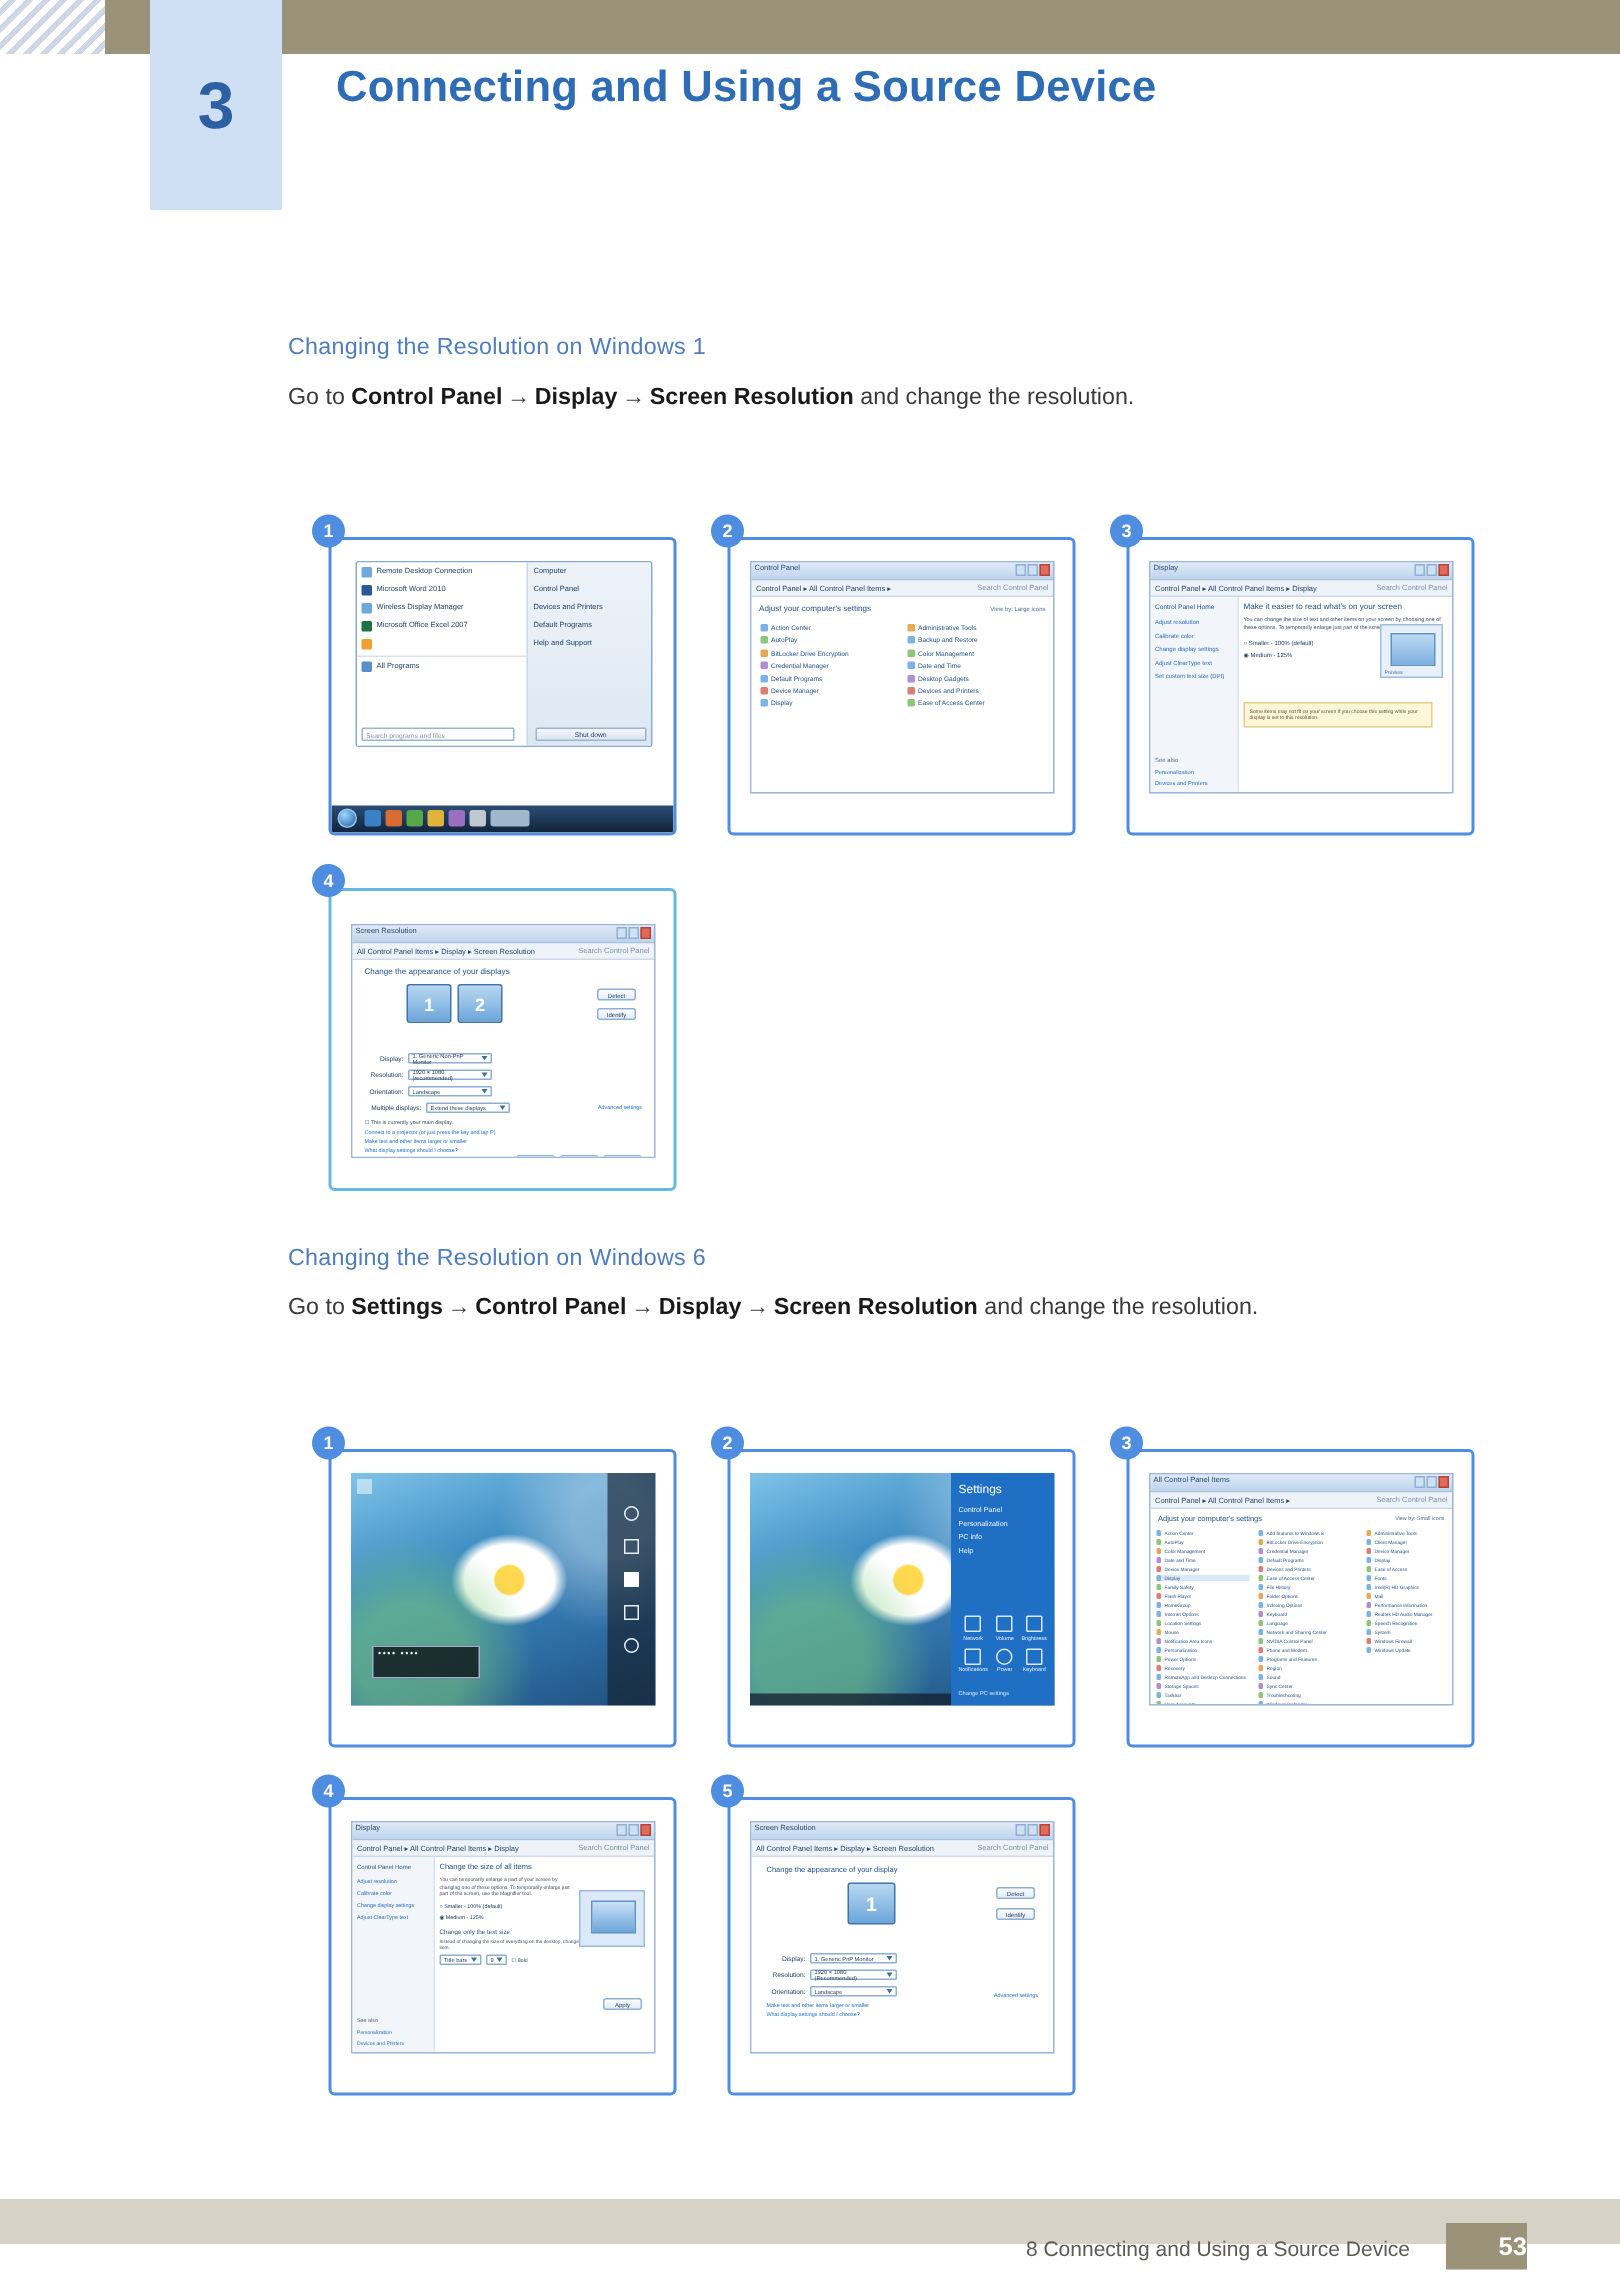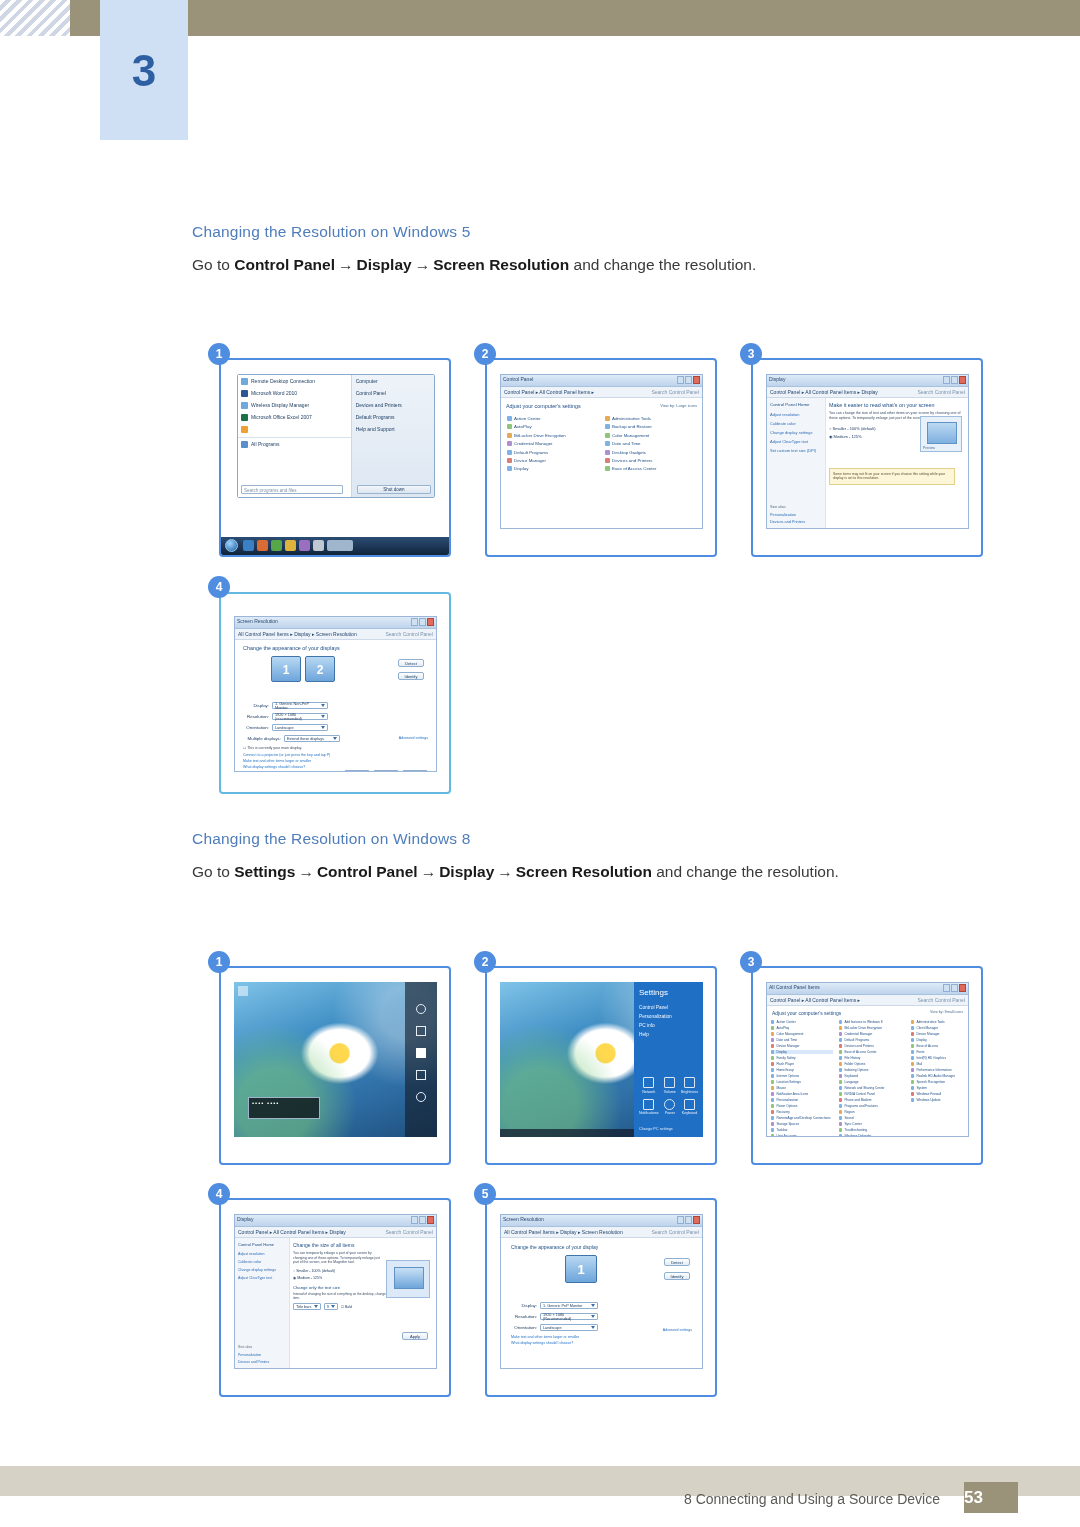--- a/index.html
+++ b/index.html
@@ -436,35 +436,36 @@
   .footer-page {
     position: absolute;
     top: 1482px;
     right: 62px;
     width: 54px;
     height: 31px;
     background: #9a9279;
     color: #ffffff;
     font-size: 17px;
     font-weight: bold;
-    text-align: left;
+    text-align: right;
     line-height: 31px;
   }
 </style>
 </head>
 <body>
 
 <div class="header">
   <div class="header-stripe"></div>
   <div class="header-hatch"></div>
   <div class="header-bluebox"></div>
   <div class="header-num">3</div>
+  <div class="header-title">Connecting and Using a Source Device</div>
 </div>
 
-<div class="sec-head" style="top:223px; left:192px;">Changing the Resolution on Windows 5</div>
+<div class="sec-head" style="top:223px; left:192px;">Changing the Resolution on Windows 1</div>
 <div class="sec-path" style="top:256px; left:192px;">
   <span>Go to </span><b>Control Panel</b><span class="arrow">→</span><b>Display</b><span class="arrow">→</span><b>Screen Resolution</b><span> and change the resolution.</span>
 </div>
 
 <div class="badge" style="top:343px; left:208px;">1</div>
 <div class="fig" style="top:358px; left:219px; width:232px; height:199px;">
   <div class="startmenu" style="left:16px; top:14px; width:198px; height:124px;">
     <div class="sm-left">
       <div class="sm-row">
           <i class="sm-ic"></i>
@@ -699,21 +700,21 @@
       <div class="link" style="position:absolute; right:8px; top:96px; font-size:3.6px;">Advanced settings</div>
       <div style="position:absolute; right:8px; bottom:4px; display:flex; gap:3px;">
         <span class="dbtn">OK</span>
         <span class="dbtn">Cancel</span>
         <span class="dbtn">Apply</span>
       </div>
     </div>
   </div>
 </div>
 
-<div class="sec-head" style="top:830px; left:192px;">Changing the Resolution on Windows 8</div>
+<div class="sec-head" style="top:830px; left:192px;">Changing the Resolution on Windows 6</div>
 <div class="sec-path" style="top:863px; left:192px;">
   <span>Go to </span><b>Settings</b><span class="arrow">→</span><b>Control Panel</b><span class="arrow">→</span><b>Display</b><span class="arrow">→</span><b>Screen Resolution</b><span> and change the resolution.</span>
 </div>
 
 <div class="badge" style="top:951px; left:208px;">1</div>
 <div class="fig" style="top:966px; left:219px; width:232px; height:199px;">
   <div class="photo" style="left:13px; top:14px; width:203px; height:155px;">
     <div class="blur"></div>
     <div class="charms">
       <div class="charm" style="top:22px; border-radius:50%;"></div>

